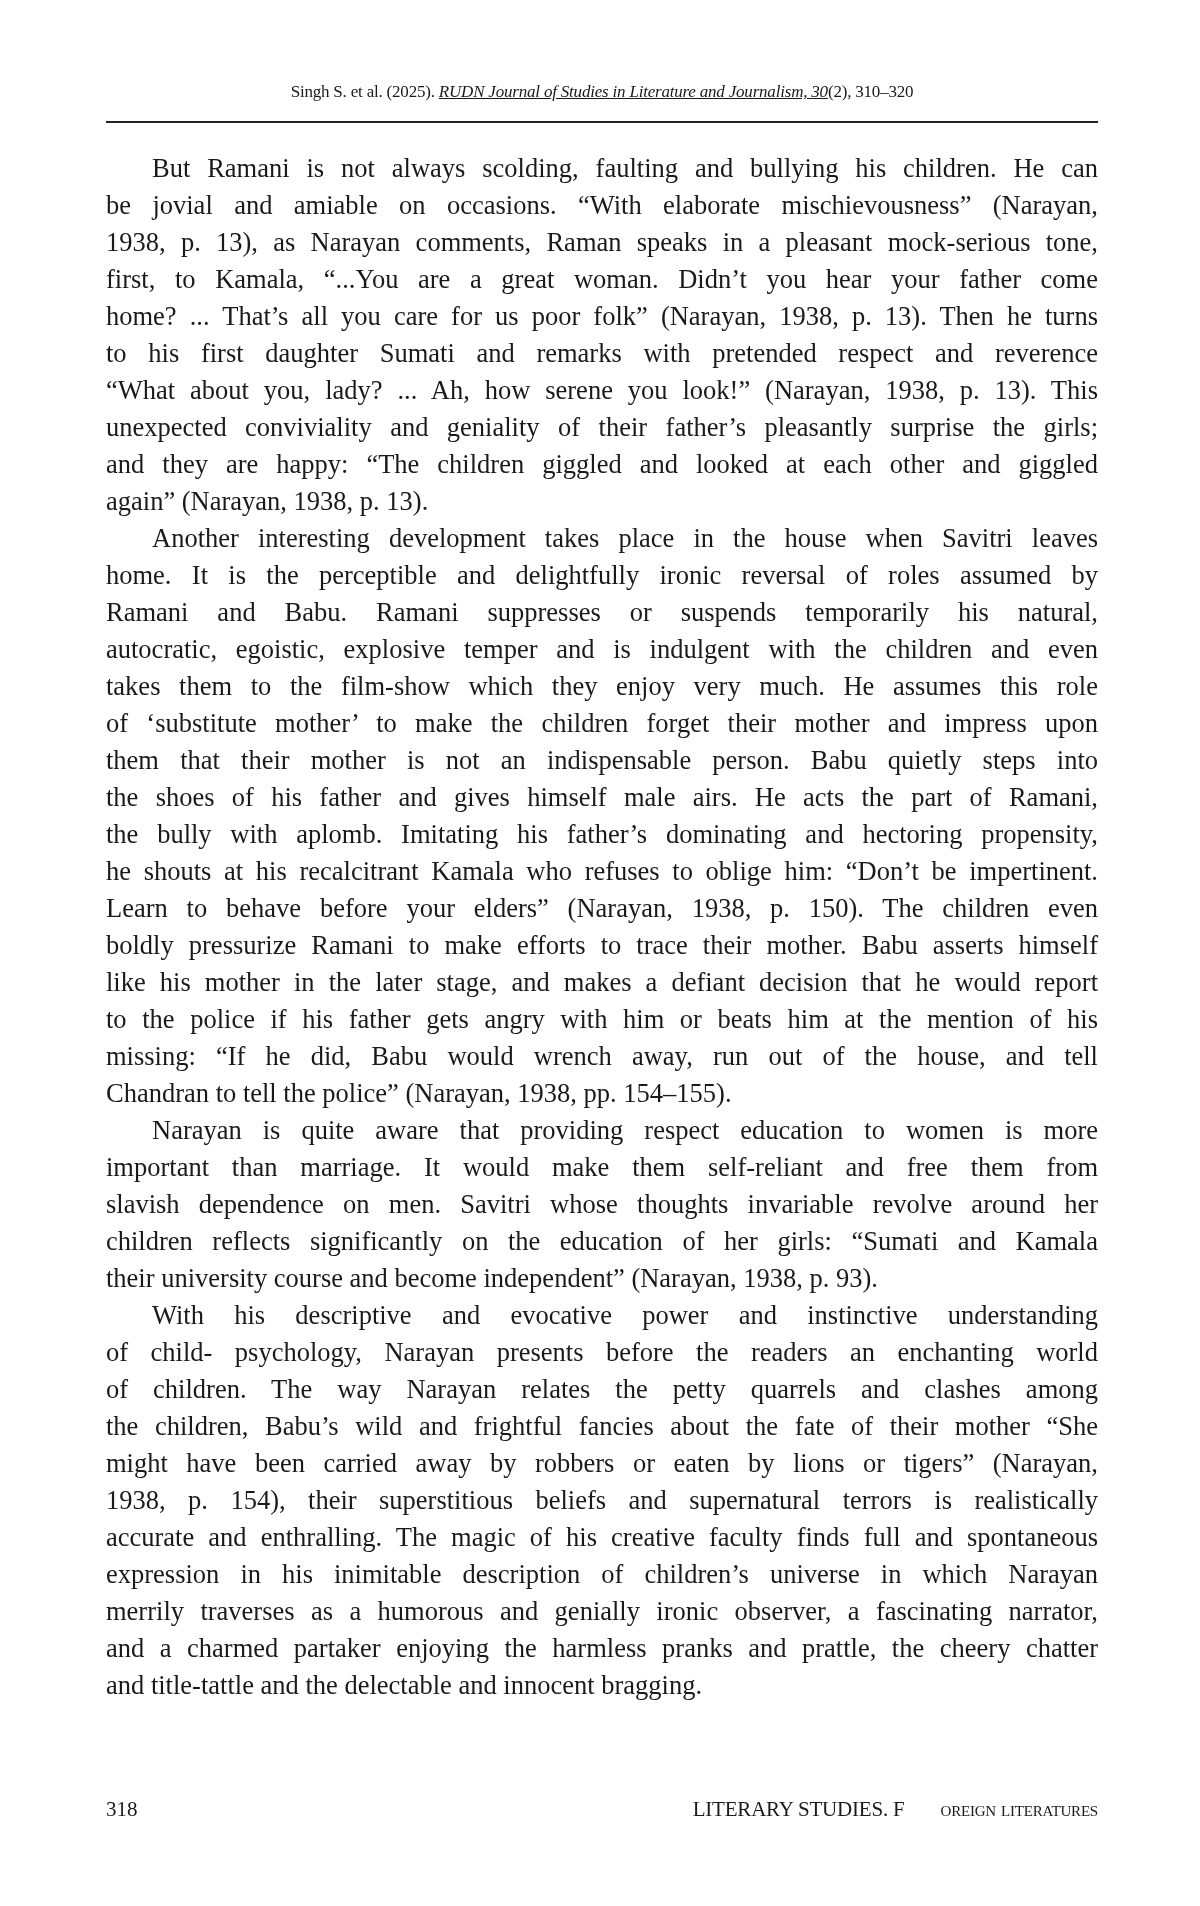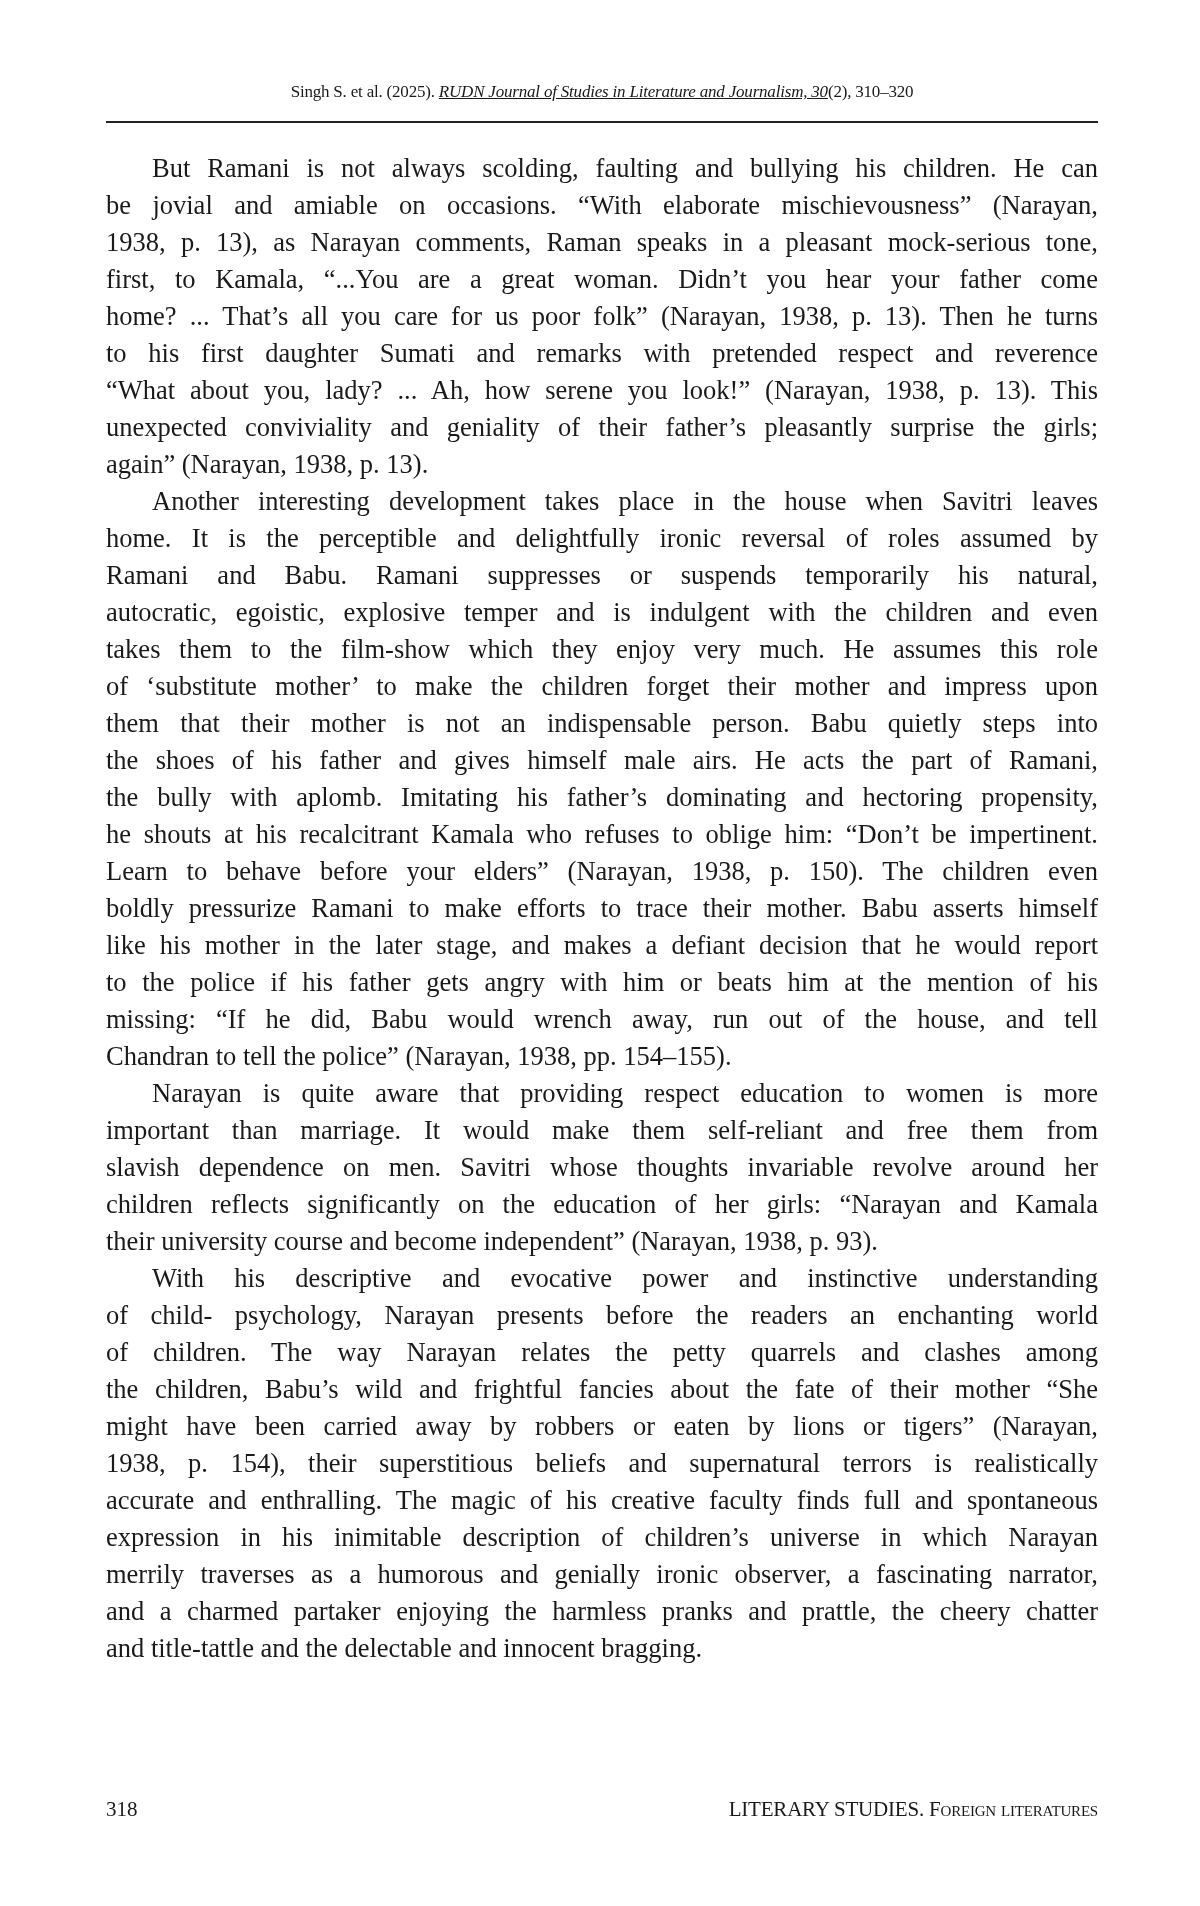--- a/index.html
+++ b/index.html
@@ -6,40 +6,41 @@
   body { width:1200px; height:1906px; position:relative; overflow:hidden; color:#1a1a1a; font-family:"Liberation Serif", serif; }
   .running-head { position:absolute; top:82px; left:106px; width:992px; text-align:center; font-size:17px; letter-spacing:-0.2px; }
   .running-head .jt { font-style:italic;text-decoration:underline; }
   .rule { position:absolute; top:121px; left:106px; width:992px; height:2px; background:#222; }
   .body-text { position:absolute; top:150px; left:106px; width:992px; }
   .line { display:block; height:37px; line-height:37px; font-size:26.5px; white-space:nowrap; text-align:justify; text-align-last:justify; overflow:visible; }
   .line.last { text-align-last:left; }
   .line.indent { padding-left:46px; }
   .folio { position:absolute; top:1797px; left:106px; font-size:21px; }
   .section-title { position:absolute; top:1797px; right:102px; font-size:21px; letter-spacing:-0.2px; }
-  .section-title .sc { font-variant:small-caps; }
+  .section-title .sc { font-variant:small-caps;margin-left:36px; }
 </style>
 </head>
 <body>
 
 <div class="running-head">
   <span>Singh S. et al. (2025). </span><span class="jt">RUDN Journal of Studies in Literature and Journalism, 30</span><span>(2), 310–320</span>
 </div>
 <div class="rule"></div>
 
 <div class="body-text" id="body-text">
     <div>
       <span class="line indent">But Ramani is not always scolding, faulting and bullying his children. He can</span>
       <span class="line">be jovial and amiable on occasions. “With elaborate mischievousness” (Narayan,</span>
       <span class="line">1938, p. 13), as Narayan comments, Raman speaks in a pleasant mock-serious tone,</span>
       <span class="line">first, to Kamala, “...You are a great woman. Didn’t you hear your father come</span>
       <span class="line">home? ... That’s all you care for us poor folk” (Narayan, 1938, p. 13). Then he turns</span>
       <span class="line">to his first daughter Sumati and remarks with pretended respect and reverence</span>
       <span class="line">“What about you, lady? ... Ah, how serene you look!” (Narayan, 1938, p. 13). This</span>
       <span class="line">unexpected conviviality and geniality of their father’s pleasantly surprise the girls;</span>
+      <span class="line">and they are happy: “The children giggled and looked at each other and giggled</span>
       <span class="line last">again” (Narayan, 1938, p. 13).</span>
     </div>
     <div>
       <span class="line indent">Another interesting development takes place in the house when Savitri leaves</span>
       <span class="line">home. It is the perceptible and delightfully ironic reversal of roles assumed by</span>
       <span class="line">Ramani and Babu. Ramani suppresses or suspends temporarily his natural,</span>
       <span class="line">autocratic, egoistic, explosive temper and is indulgent with the children and even</span>
       <span class="line">takes them to the film-show which they enjoy very much. He assumes this role</span>
       <span class="line">of ‘substitute mother’ to make the children forget their mother and impress upon</span>
       <span class="line">them that their mother is not an indispensable person. Babu quietly steps into</span>
@@ -50,21 +51,21 @@
       <span class="line">boldly pressurize Ramani to make efforts to trace their mother. Babu asserts himself</span>
       <span class="line">like his mother in the later stage, and makes a defiant decision that he would report</span>
       <span class="line">to the police if his father gets angry with him or beats him at the mention of his</span>
       <span class="line">missing: “If he did, Babu would wrench away, run out of the house, and tell</span>
       <span class="line last">Chandran to tell the police” (Narayan, 1938, pp. 154–155).</span>
     </div>
     <div>
       <span class="line indent">Narayan is quite aware that providing respect education to women is more</span>
       <span class="line">important than marriage.  It would make them self-reliant and free them from</span>
       <span class="line">slavish dependence on men. Savitri whose thoughts invariable revolve around her</span>
-      <span class="line">children reflects significantly on the education of her girls: “Narayan and Kamala</span>
+      <span class="line">children reflects significantly on the education of her girls: “Sumati and Kamala</span>
       <span class="line last">their university course and become independent” (Narayan, 1938, p. 93).</span>
     </div>
     <div>
       <span class="line indent">With his descriptive and evocative power and instinctive understanding</span>
       <span class="line">of child- psychology, Narayan presents before the readers an enchanting world</span>
       <span class="line">of children. The way Narayan relates the petty quarrels and clashes among</span>
       <span class="line">the children, Babu’s wild and frightful fancies about the fate of their mother “She</span>
       <span class="line">might have been carried away by robbers or eaten by lions or tigers” (Narayan,</span>
       <span class="line">1938, p. 154), their superstitious beliefs and supernatural terrors is realistically</span>
       <span class="line">accurate and enthralling. The magic of his creative faculty finds full and spontaneous</span>

